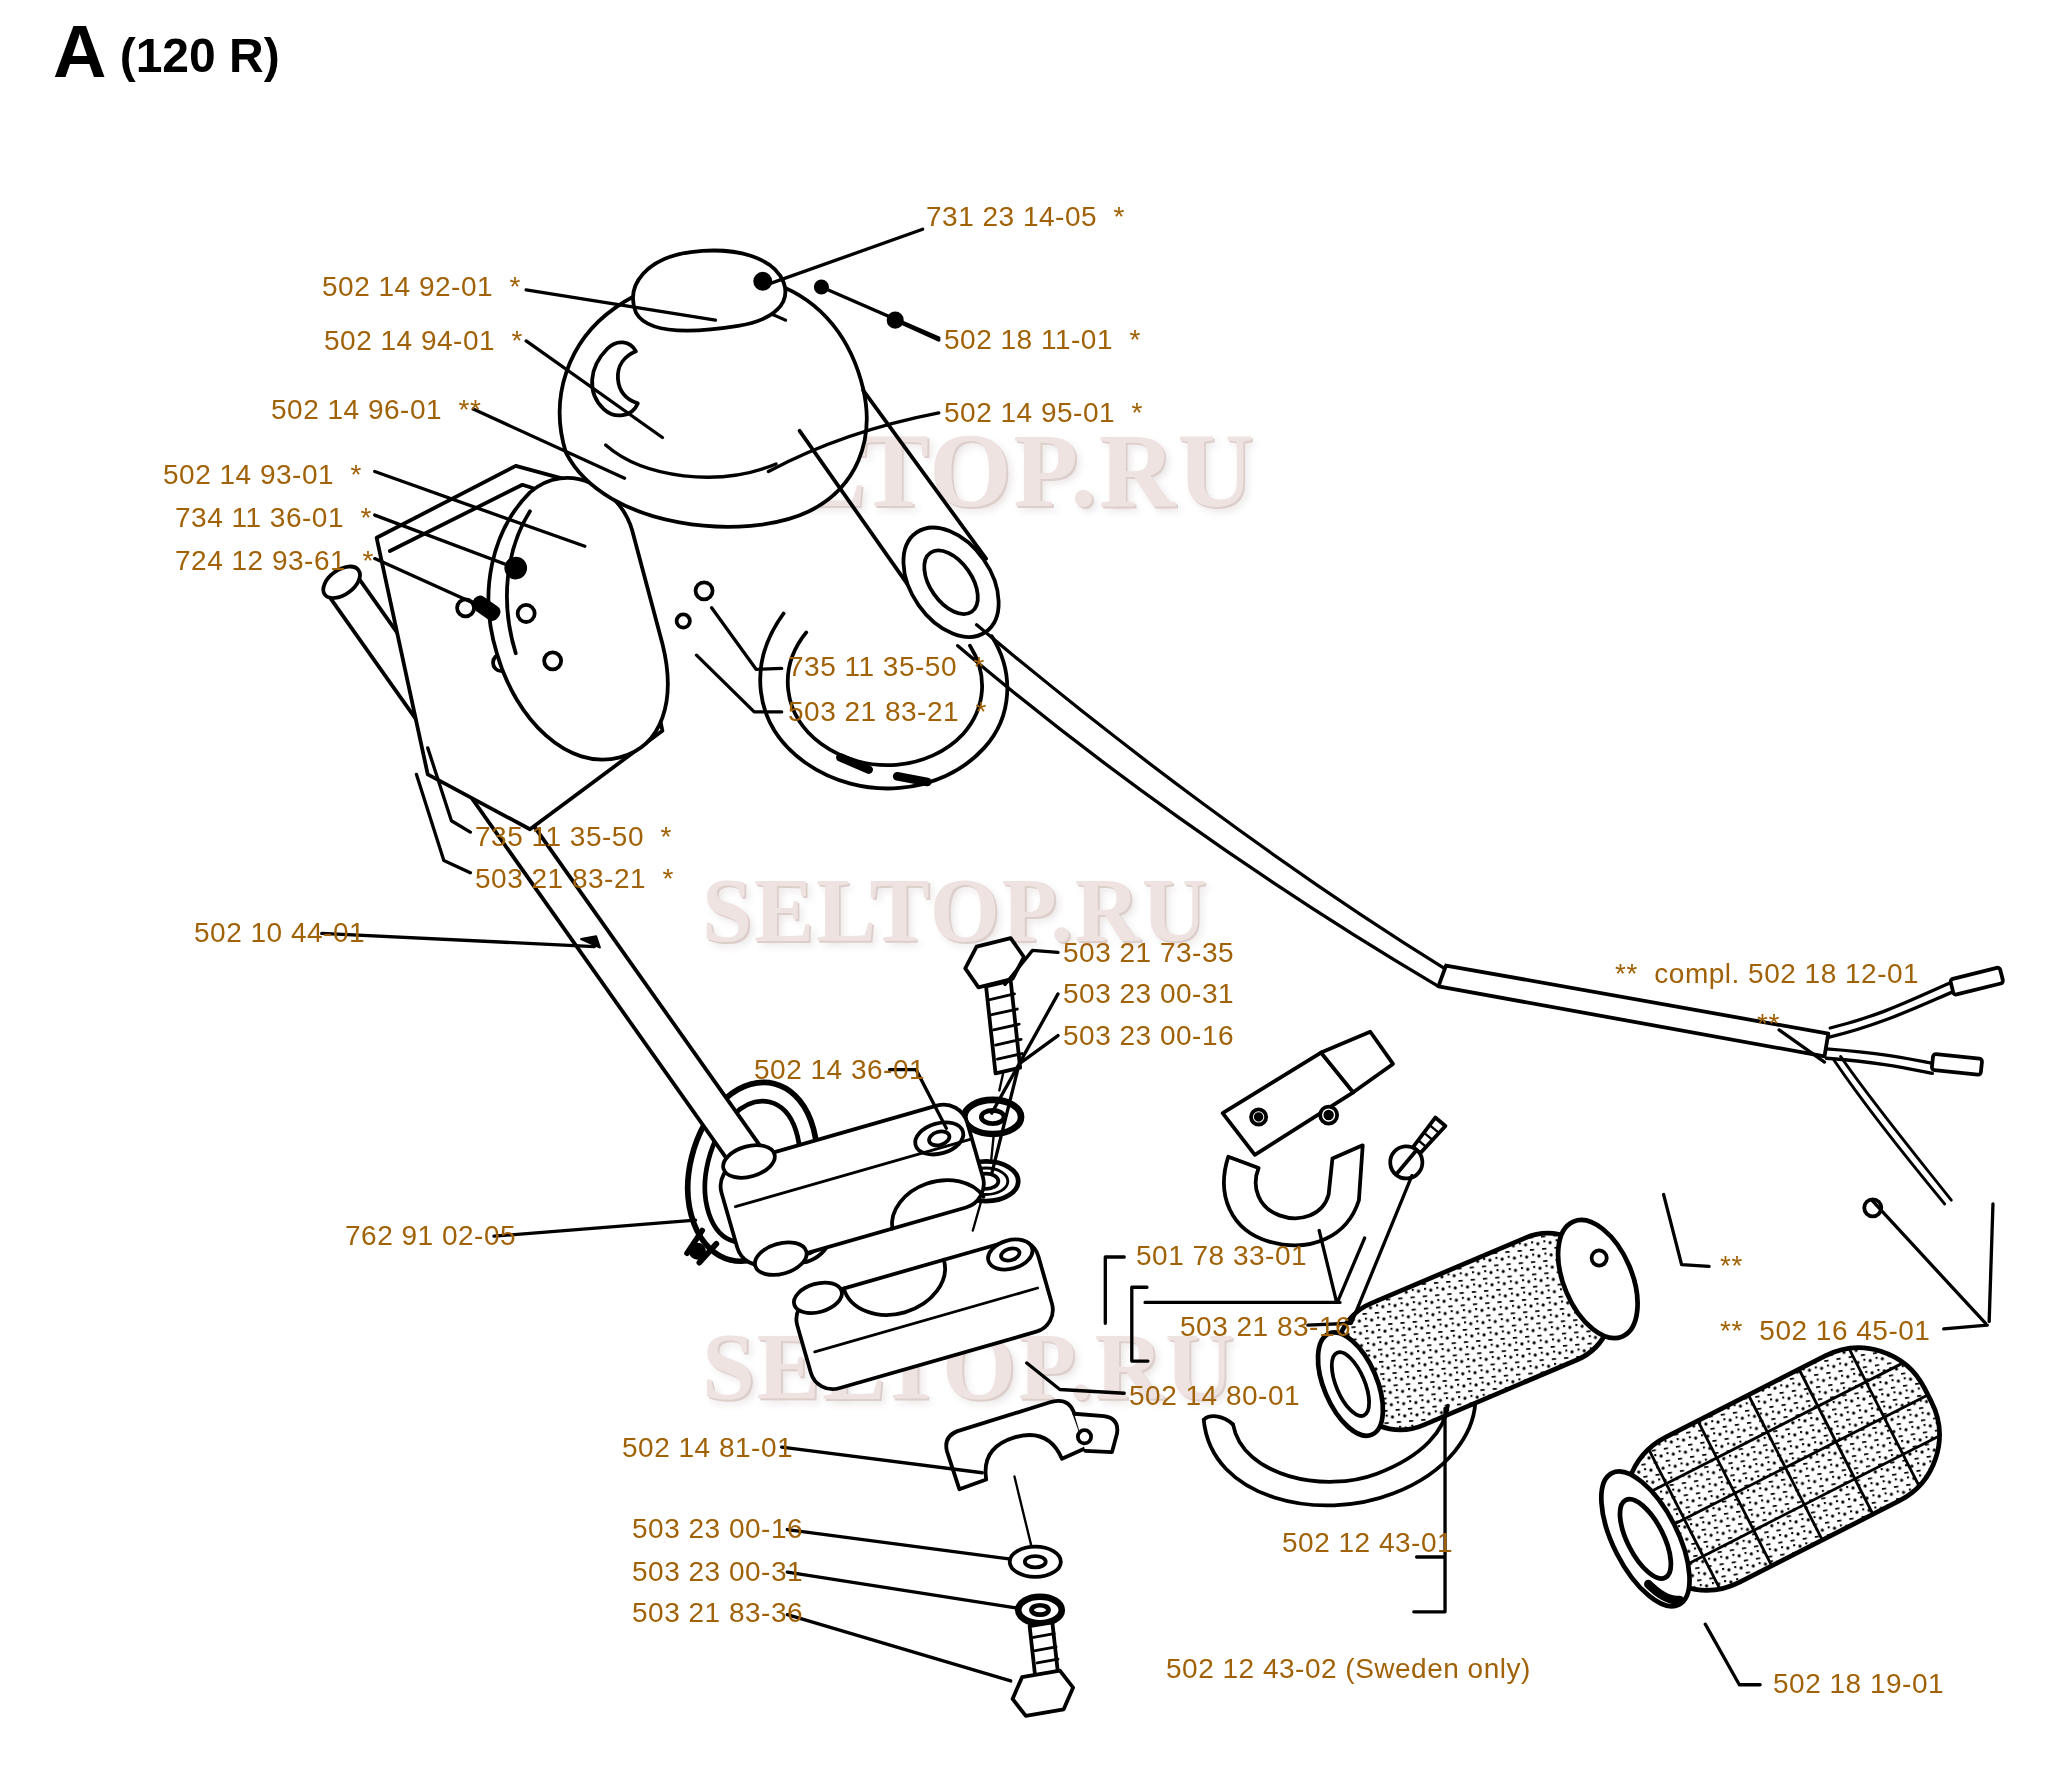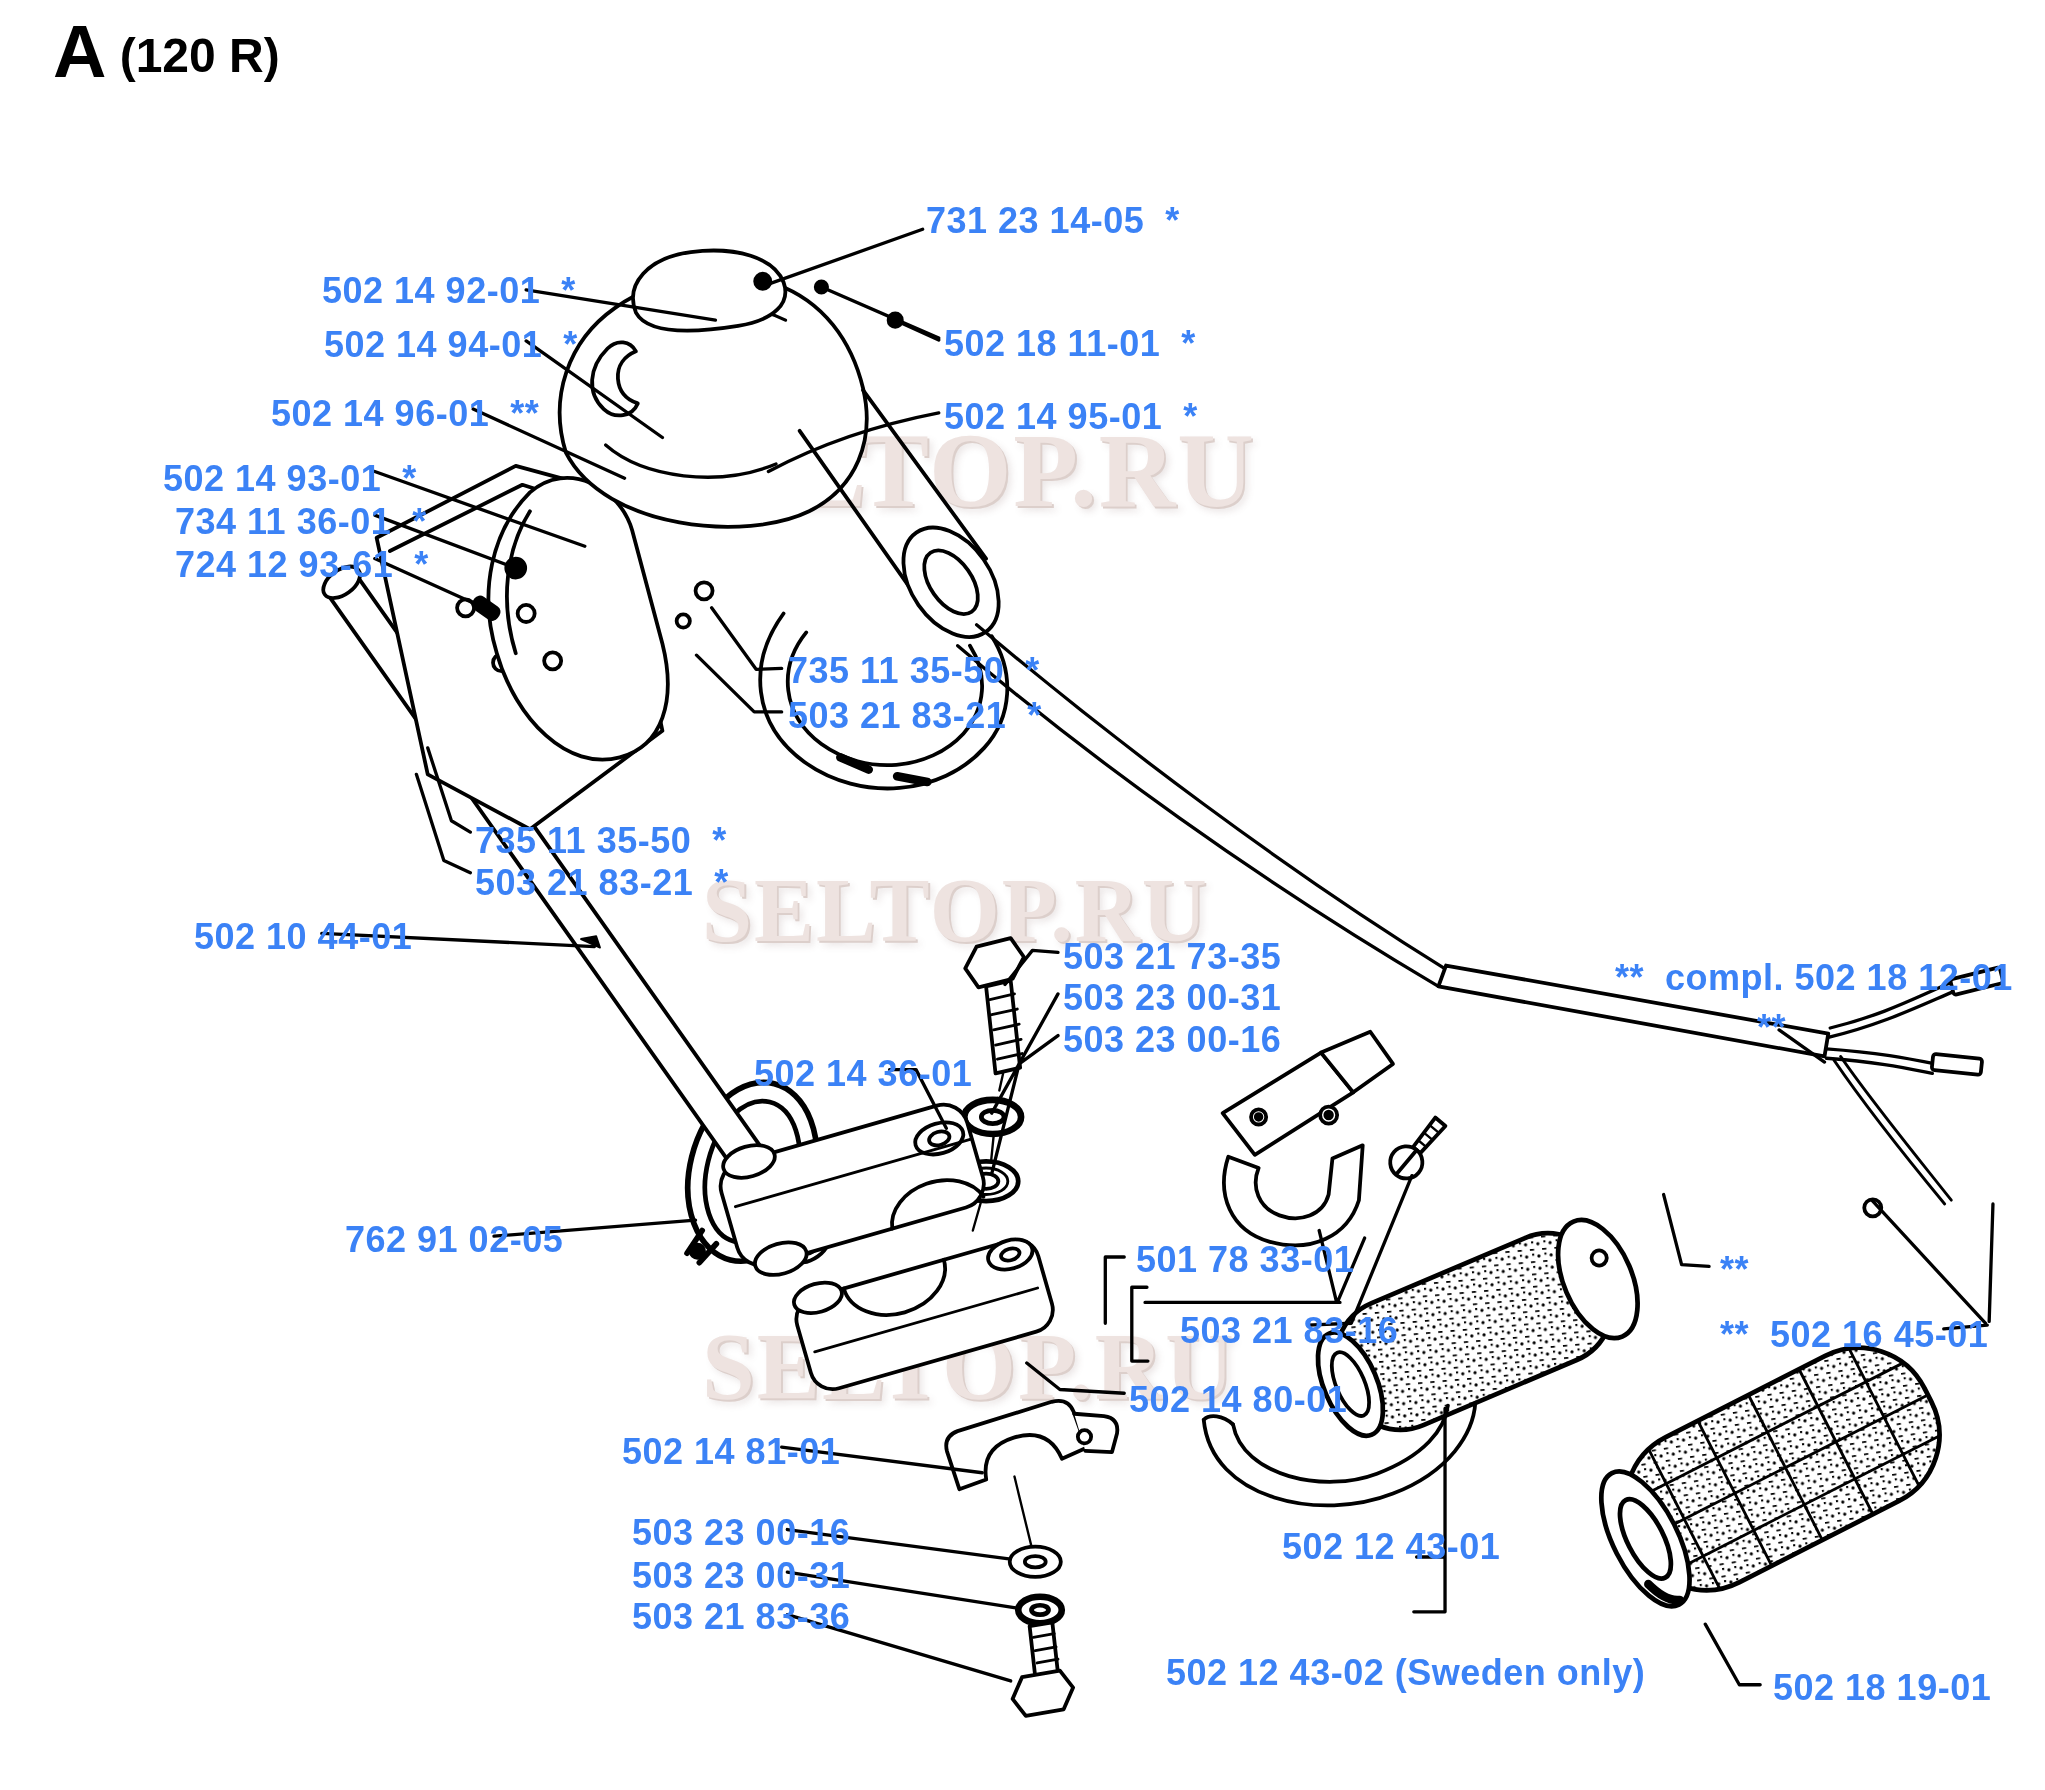--- a/index.html
+++ b/index.html
@@ -8,22 +8,22 @@
   .wm{position:absolute;font-family:"Liberation Serif", serif;font-weight:bold;
       color:#eee3e0;text-shadow:1.9px 1.9px 0 #dccfcb,4.7px 4.7px 7.6px rgba(120,90,85,.15);
       letter-spacing:1.9px;white-space:nowrap;z-index:1;user-select:none;}
   #wm1{left:662px;top:410px;font-size:106px;}
   #wm2{left:702px;top:859px;font-size:90px;}
   #wm3{left:702px;top:1312px;font-size:95px;}
   #art{position:absolute;left:0;top:0;z-index:2;}
   #title{position:absolute;left:53px;top:21px;z-index:4;color:#000;display:flex;align-items:flex-end;}
   #title .big{font-size:74px;font-weight:bold;line-height:.85;}
   #title .small{font-size:48px;font-weight:bold;margin-left:13.2px;line-height:1;padding-bottom:3.8px;}
-  .part-label{position:absolute;z-index:4;font-weight:bold;font-size:36px;line-height:1.05;
-      color:#3b82f6;white-space:pre;letter-spacing:0.5px;}
+  .part-label{position:absolute;z-index:4;font-weight:normal;font-size:28px;line-height:1.05;
+      color:#a16207;white-space:pre;letter-spacing:0.5px;}
 </style>
 </head>
 <body>
 
 <div id="canvas">
 
   <div class="wm" id="wm1">SELTOP.RU</div>
   <div class="wm" id="wm2">SELTOP.RU</div>
   <div class="wm" id="wm3">SELTOP.RU</div>
 

